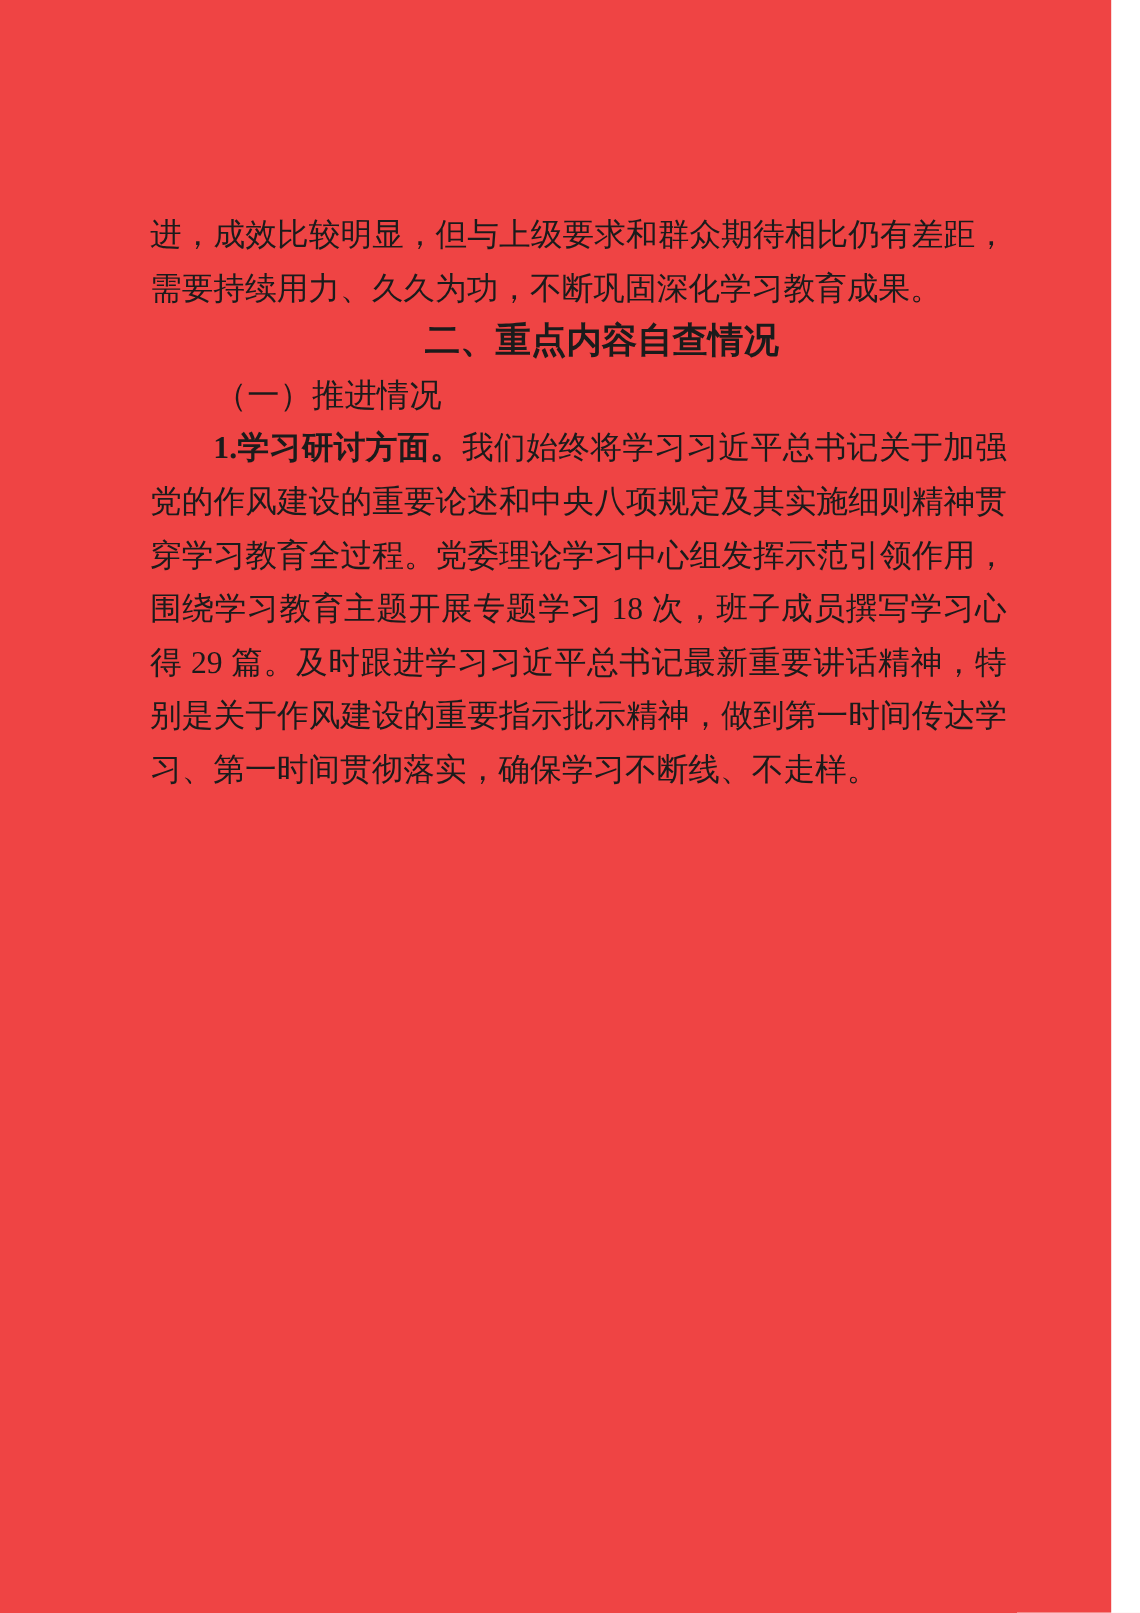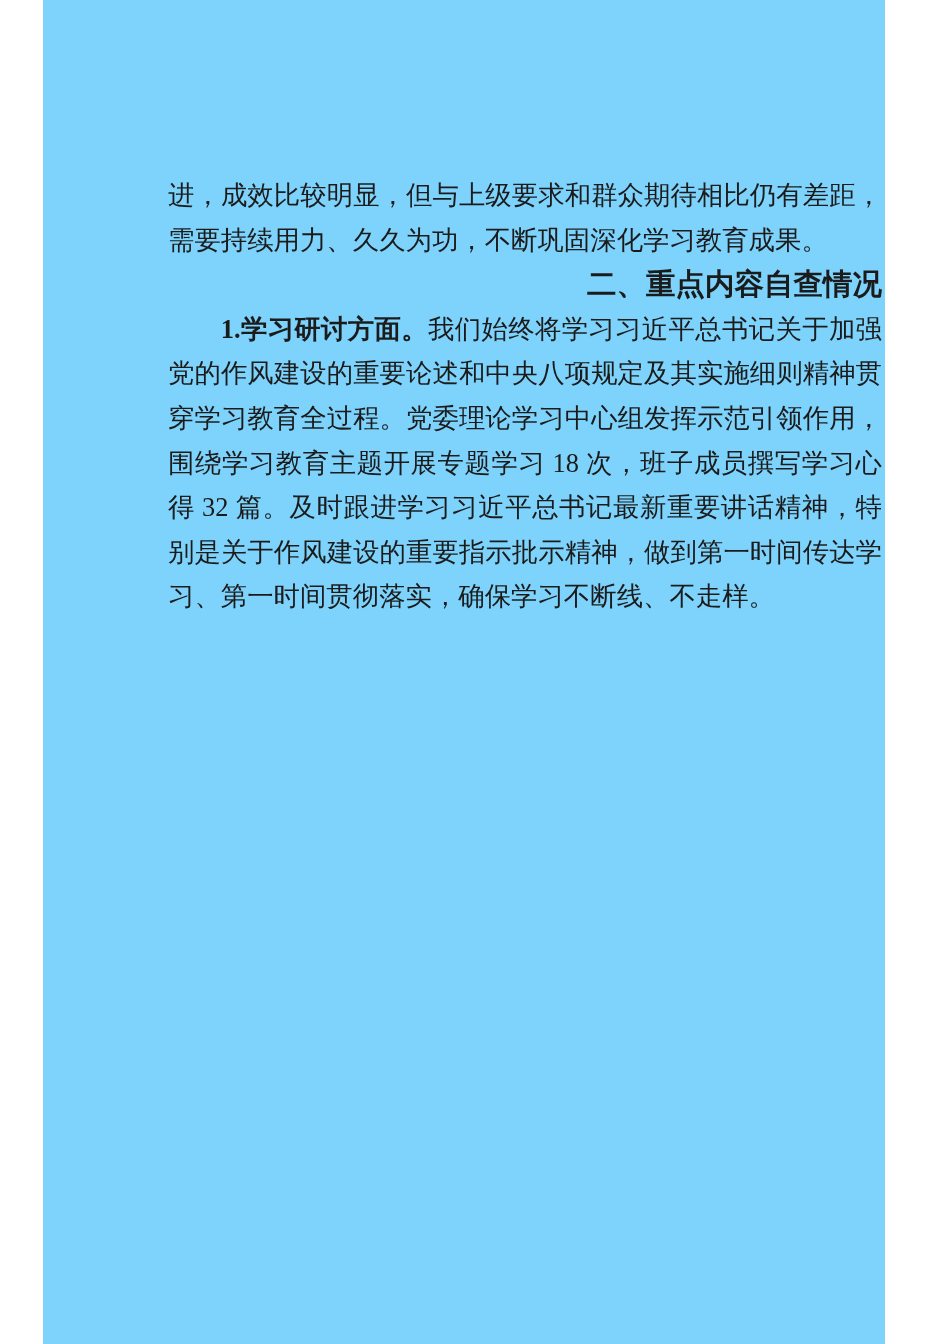--- a/index.html
+++ b/index.html
@@ -2,25 +2,24 @@
 <html lang="zh"><head>
 <meta charset="utf-8">
 <style>
   html, body {
     margin: 0;
     padding: 0;
     background: #ffffff;
   }
   .page {
     position: relative;
-    width: 842px;
+    width: 926px;
     height: 1344px;
-    background: #7dd3fc;
+    background: #ef4444;
     overflow: hidden;
-    margin-left: 43px;
   }
   .content {
     position: absolute;
     left: 125px;
     top: 173px;
     width: 714px;
     color: #1b1b1b;
     font-family: "Liberation Serif", "DejaVu Serif", serif;
     font-size: 26.4px;
     line-height: 44.6px;
@@ -32,21 +31,21 @@
     padding: 0;
   }
   .para-indent {
     text-indent: 2em;
   }
   .heading-l1 {
     font-family: "Liberation Sans", "DejaVu Sans", sans-serif;
     font-weight: 700;
     font-size: 29.5px;
     text-indent: 39px;
-    text-align: right;
+    text-align: center;
   }
   .heading-l2 {
     font-weight: 400;
     font-size: 27px;
     text-indent: 2em;
     text-align: left;
   }
   .lead-bold {
     font-weight: 700;
   }
@@ -57,19 +56,20 @@
 </head>
 <body>
 
 <div class="page">
   <div class="content">
 
     <p class="body-para">进，成效比较明显，但与上级要求和群众期待相比仍有差距，需要持续用力、久久为功，不断巩固深化学习教育成果。</p>
 
     <h2 class="heading-l1">二、重点内容自查情况</h2>
 
+    <h3 class="heading-l2">（一）推进情况</h3>
 
-    <p class="body-para para-indent"><span class="lead-bold">1.学习研讨方面。</span><span>我们始终将学习习近平总书记关于加强党的作风建设的重要论述和中央八项规定及其实施细则精神贯穿学习教育全过程。党委理论学习中心组发挥示范引领作用，围绕学习教育主题开展专题学习 18 次，班子成员撰写学习心得 32 篇。及时跟进学习习近平总书记最新重要讲话精神，特别是关于作风建设的重要指示批示精神，做到第一时间传达学习、第一时间贯彻落实，确保学习不断线、不走样。</span></p>
+    <p class="body-para para-indent"><span class="lead-bold">1.学习研讨方面。</span><span>我们始终将学习习近平总书记关于加强党的作风建设的重要论述和中央八项规定及其实施细则精神贯穿学习教育全过程。党委理论学习中心组发挥示范引领作用，围绕学习教育主题开展专题学习 18 次，班子成员撰写学习心得 29 篇。及时跟进学习习近平总书记最新重要讲话精神，特别是关于作风建设的重要指示批示精神，做到第一时间传达学习、第一时间贯彻落实，确保学习不断线、不走样。</span></p>
 
 
 
   </div>
 </div>
 
 </body></html>

